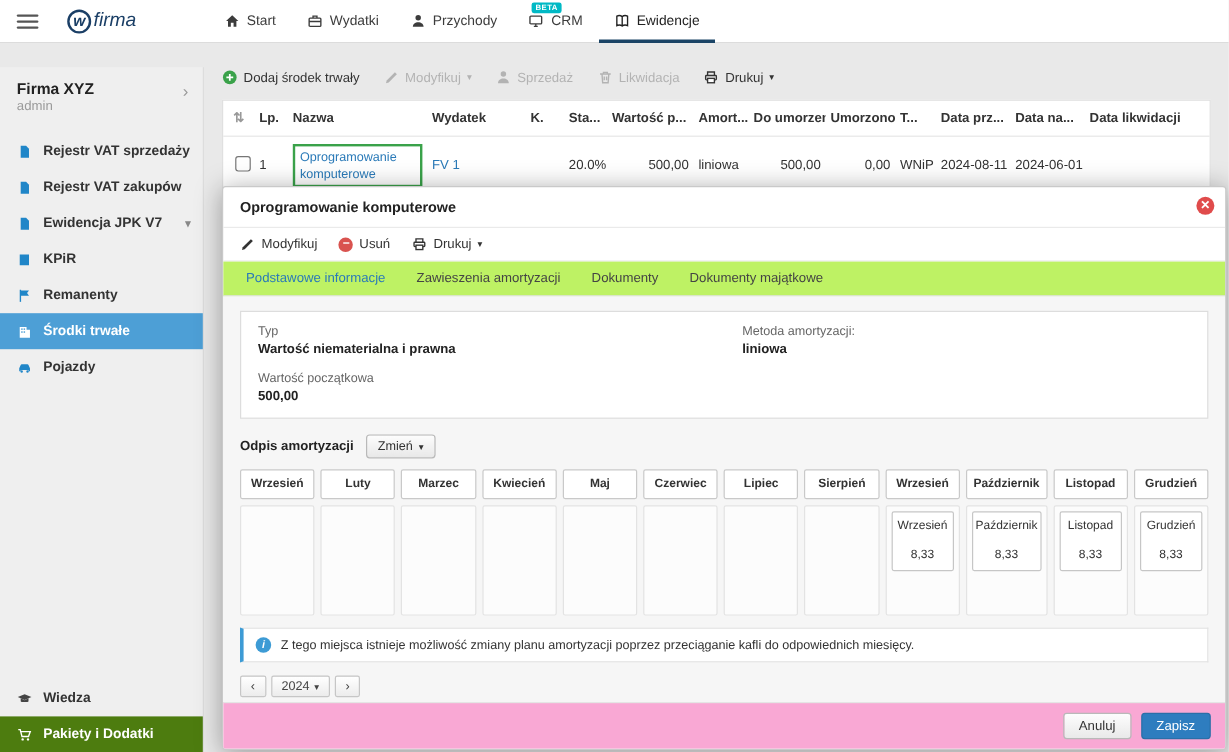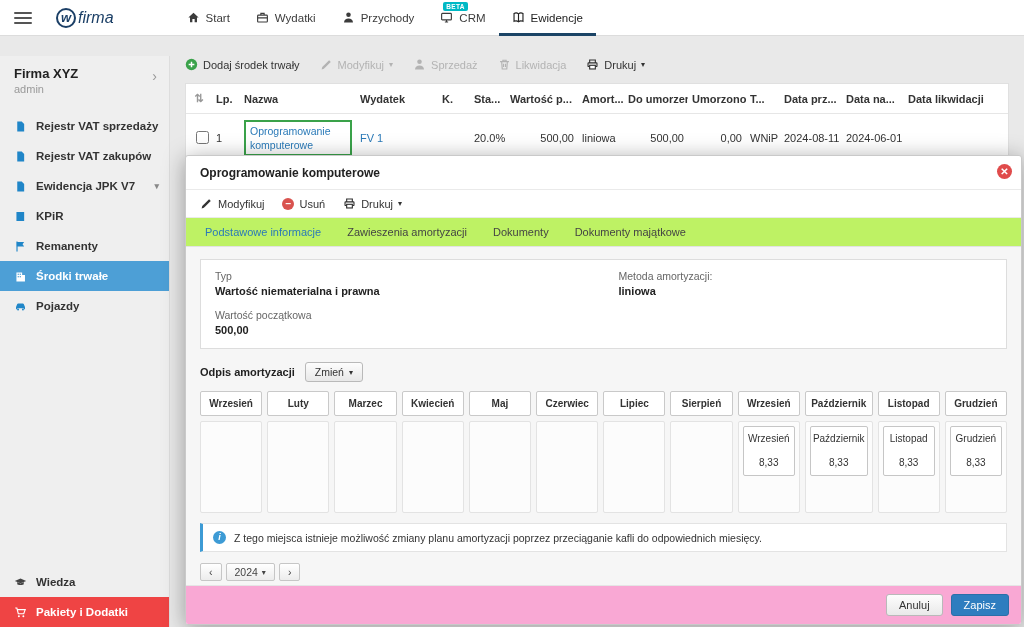--- a/index.html
+++ b/index.html
@@ -26,21 +26,21 @@
   .company-role { font-size:11px; color:#9a9a9a; margin-top:2px; }
   .company-chevron { position:absolute; right:12px; top:12px; color:#999; font-size:14px; }
   .side-items { margin-top:8px; }
   .side-item { position:relative; height:30px; display:flex; align-items:center; gap:9px; padding-left:14px; font-size:11.5px; color:#333; cursor:pointer;font-weight:bold; }
   .side-item svg { color:#2086c8; }
   .side-item.active { background:#4d9fd6; color:#fff; }
   .side-item.active svg { color:#fff; }
   .side-item .chev { position:absolute; right:10px; color:#888; font-size:9px; }
   .side-bottom { position:absolute; bottom:0; left:0; right:0; }
   .side-item.wiedza svg { color:#444; }
-  .side-item.pakiety { background:#ef4444; color:#fff; }
+  .side-item.pakiety { background:#4d7c0f; color:#fff; }
   .side-item.pakiety svg { color:#fff; }
 
   
   .content { position:absolute; top:36px; left:170px; right:0; bottom:0; padding:22px 15px 0; }
   .toolbar { display:flex; align-items:center; gap:20px; font-size:11px; color:#333; margin-bottom:12px; }
   .tool { display:flex; align-items:center; gap:5px; cursor:pointer; }
   .tool.disabled { color:#b3b3b3; }
   .tool.disabled svg { color:#b3b3b3; }
   .caret { font-size:8px; }
   .table { background:#fff; border:1px solid #e0e0e0; }

